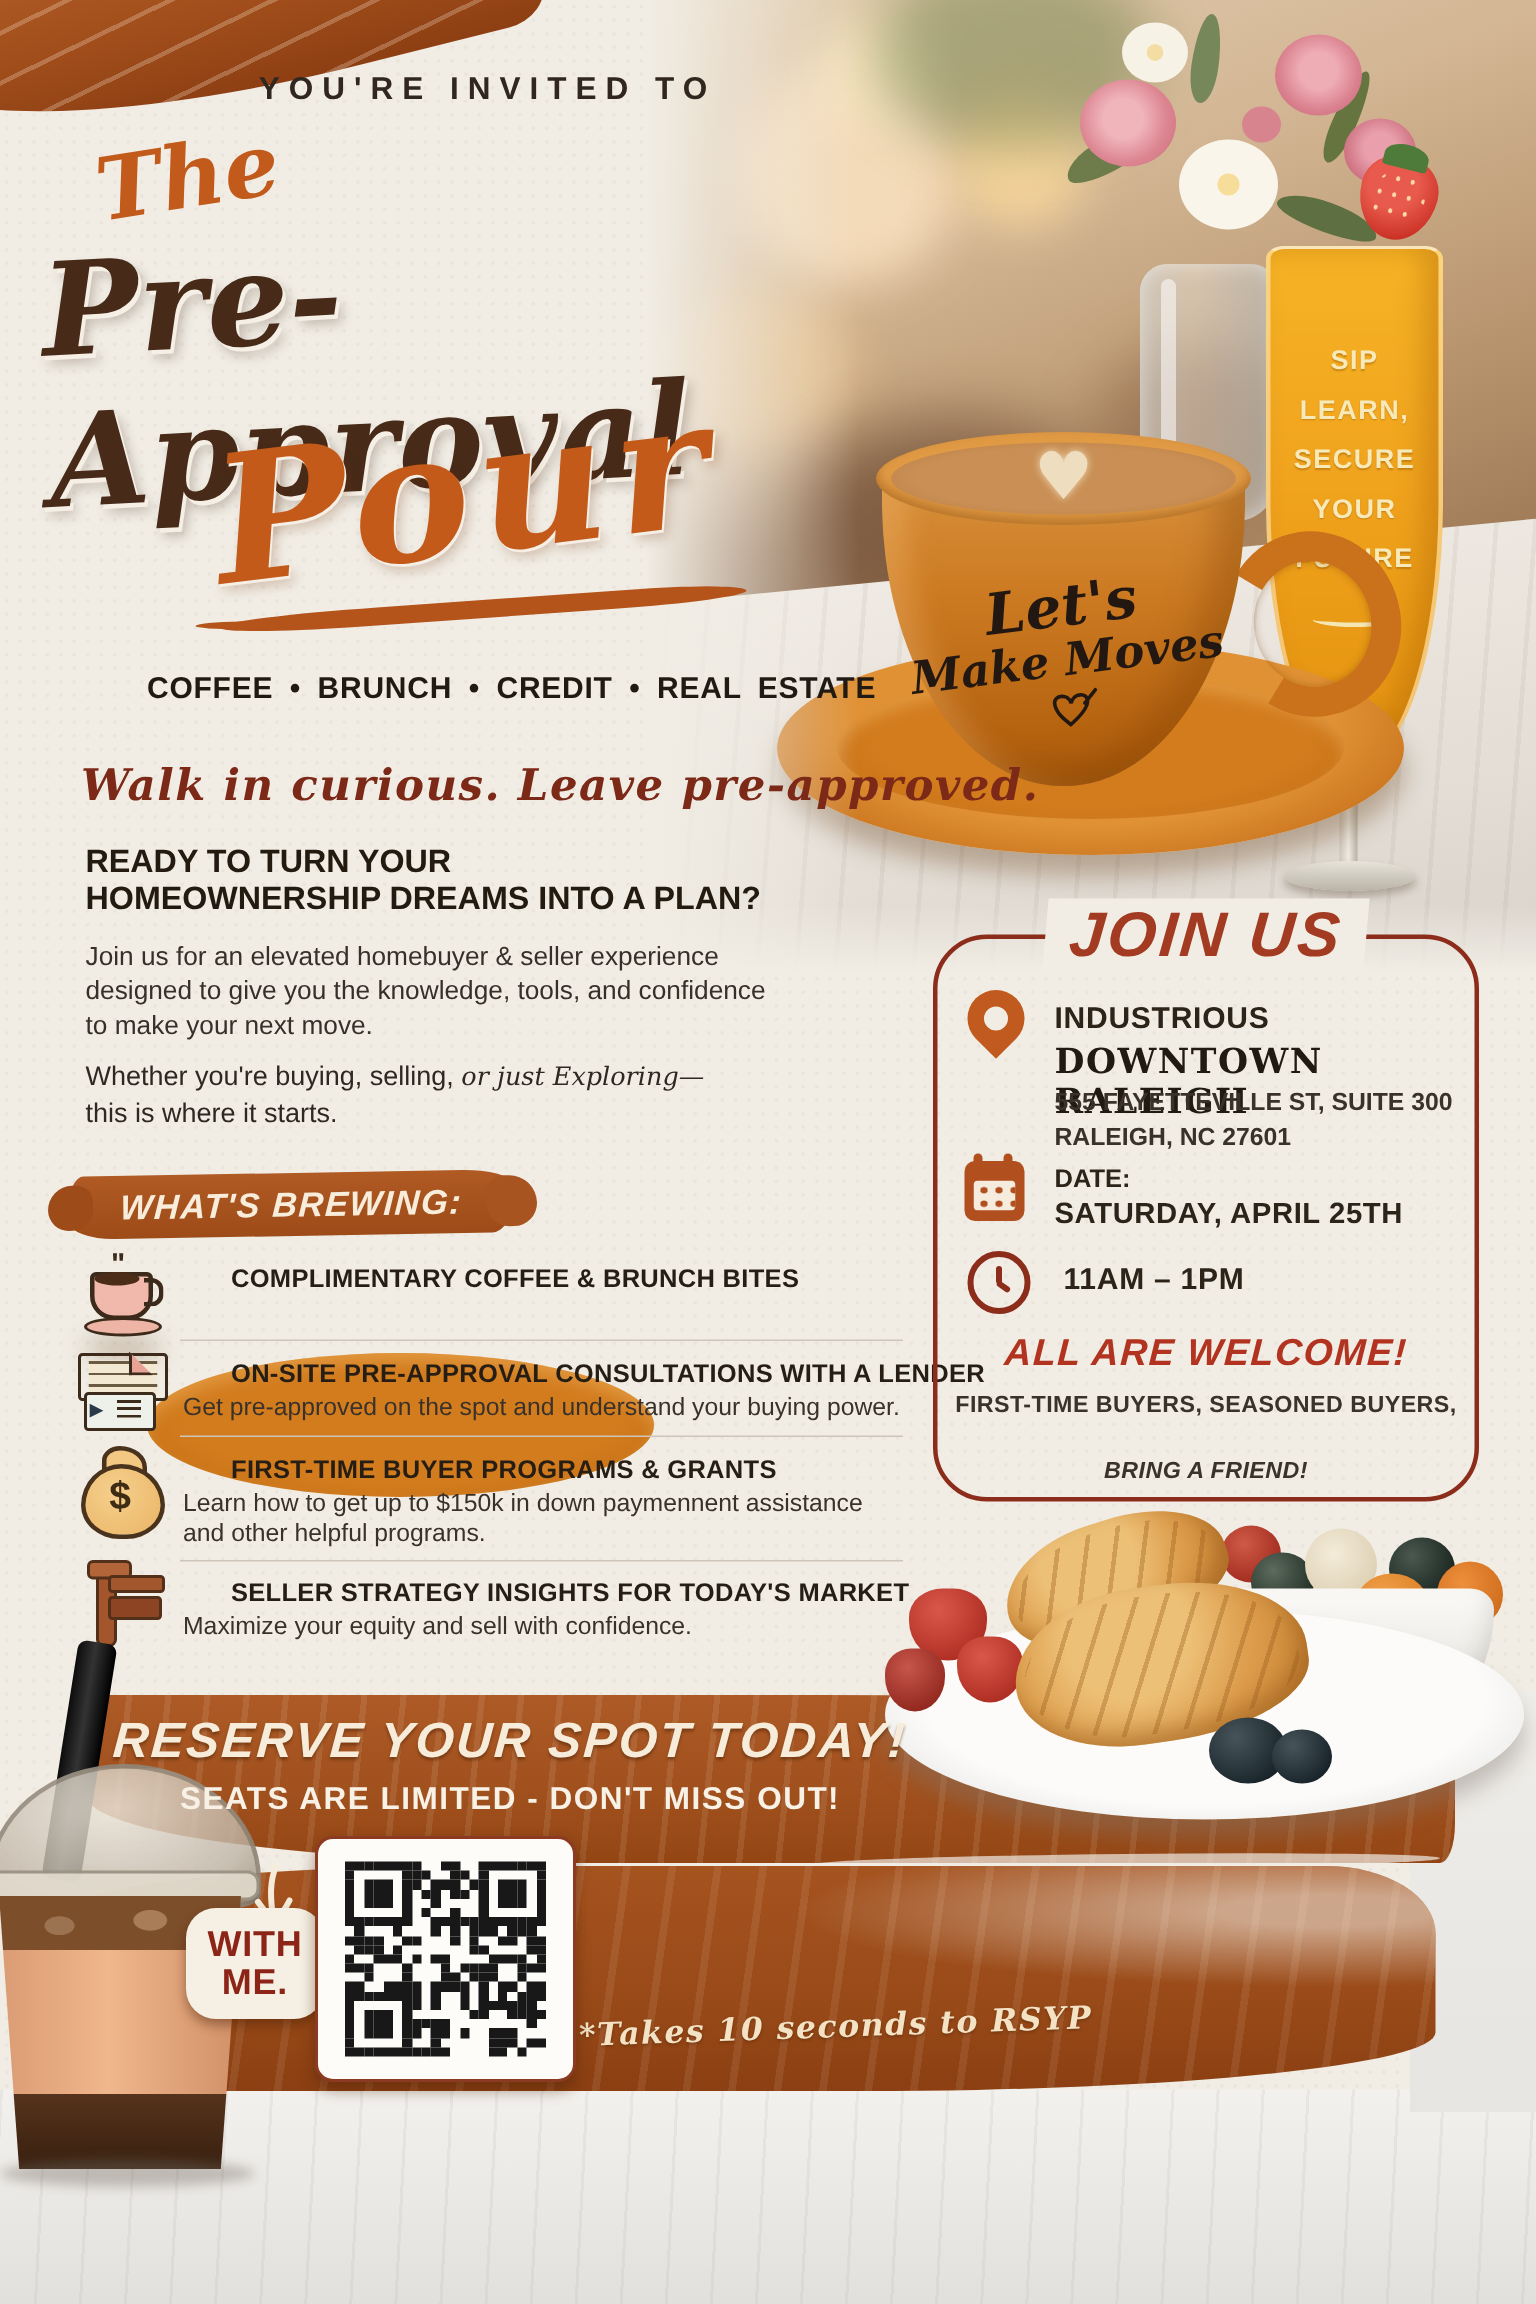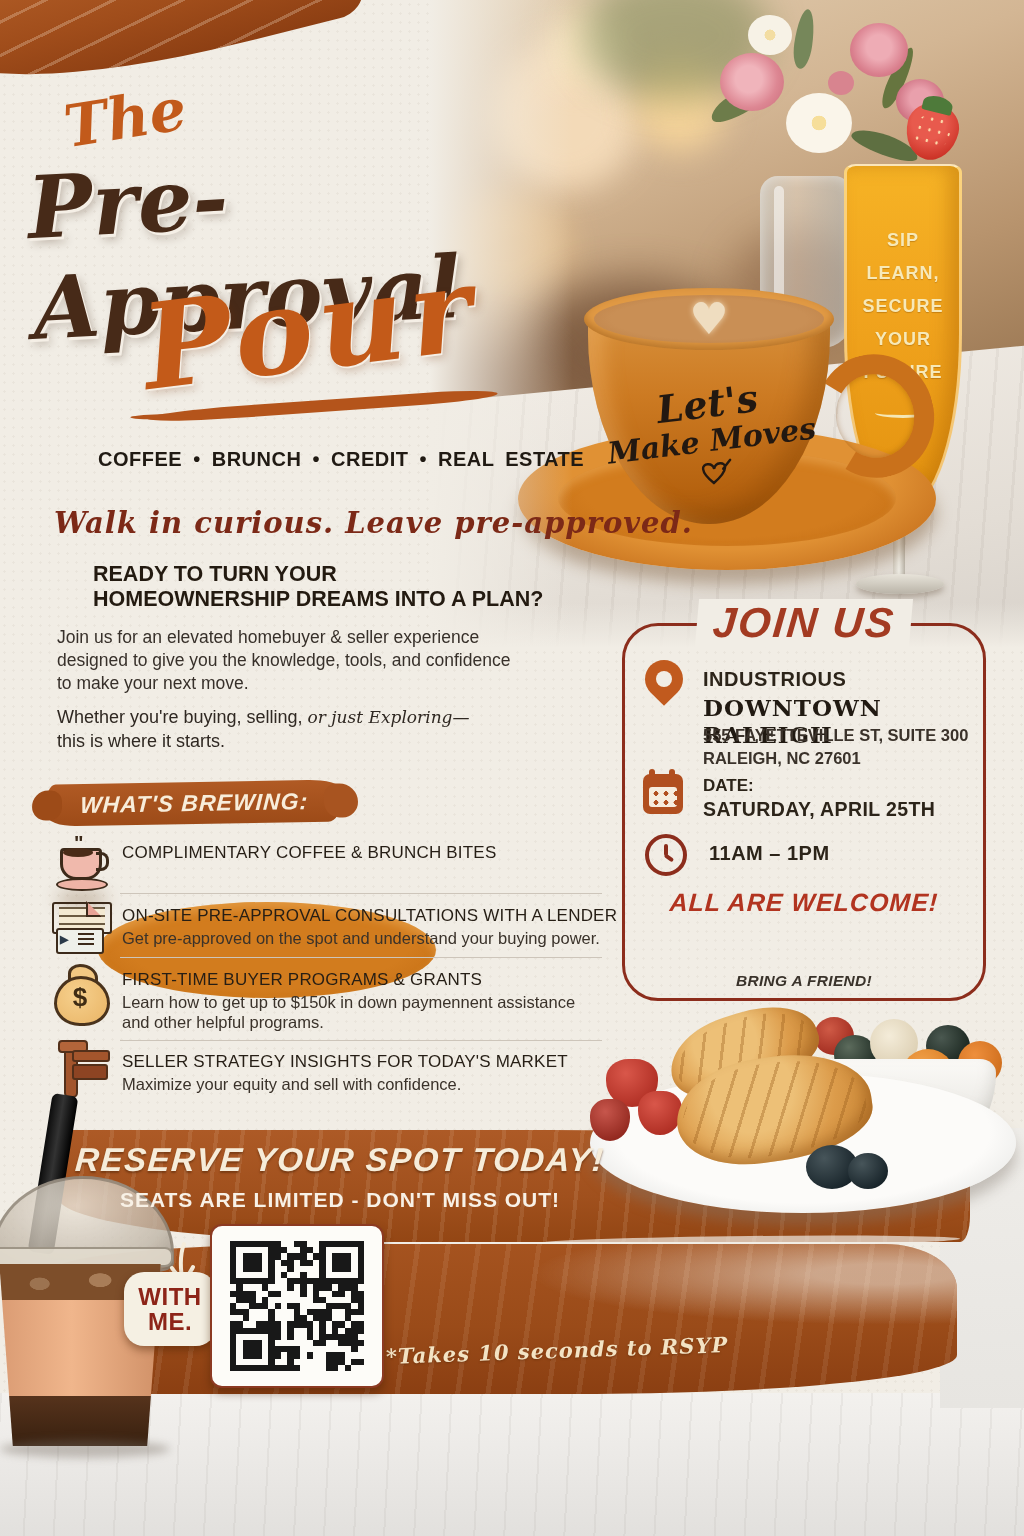--- a/index.html
+++ b/index.html
@@ -102,33 +102,33 @@
   .title-pour{position:absolute;left:142px;top:258px;z-index:3;font-family:"DejaVu Serif",serif;font-style:italic;font-weight:bold;
     font-size:118px;color:#c35a19;transform:rotate(-7deg);letter-spacing:6px;text-shadow:1px 2px 0 #f5efe6,3px 5px 8px rgba(120,50,10,.25);}
   .swoosh{position:absolute;left:146px;top:400px;width:352px;height:12px;z-index:3;background:#b4541b;
     border-radius:60% 40% 50% 50%/100% 100% 100% 100%;transform:rotate(-4deg);}
   .swoosh::after{content:"";position:absolute;left:-16px;top:3px;width:60px;height:5px;background:#b4541b;border-radius:50%;transform:rotate(3deg);}
   .tagline-tags{position:absolute;left:98px;top:448px;z-index:3;font-size:20px;font-weight:800;color:#201a13;letter-spacing:.5px;word-spacing:5px;}
 
   
   .script-tag{position:absolute;left:54px;top:506px;z-index:3;font-family:"DejaVu Serif",serif;font-style:italic;font-weight:600;
     font-size:29px;color:#7c2917;letter-spacing:1px;}
-  .ready-head{position:absolute;left:57px;top:562px;z-index:3;font-size:21.5px;line-height:25px;font-weight:800;color:#231a10;margin-left:36px;}
+  .ready-head{position:absolute;left:57px;top:562px;z-index:3;font-size:21.5px;line-height:25px;font-weight:800;color:#231a10;}
   .body-p1{position:absolute;left:57px;top:626px;width:460px;z-index:3;font-size:17.5px;line-height:23px;color:#37302a;}
   .body-p2{position:absolute;left:57px;top:705px;width:460px;z-index:3;font-size:18px;line-height:24px;color:#2f2822;}
   .body-p2 .ital{font-family:"DejaVu Serif",serif;font-style:italic;font-size:17px;}
 
   
   .brew-banner{position:absolute;left:46px;top:782px;width:296px;height:42px;z-index:3;transform:rotate(-1deg);
     background:linear-gradient(180deg,#b05a24,#9d4b18);border-radius:10px 34px 14px 30px/20px 10px 24px 12px;
     display:flex;align-items:center;justify-content:center;}
   .brew-banner::before{content:"";position:absolute;left:-14px;top:6px;width:30px;height:30px;background:#9d4b18;border-radius:60% 40% 50% 50%;}
   .brew-banner::after{content:"";position:absolute;right:-16px;top:4px;width:34px;height:34px;background:#a85420;border-radius:40% 60% 50% 50%;}
   .brew-banner span{font-size:23px;font-weight:800;font-style:italic;color:#f8edda;letter-spacing:1px;transform:skewX(-4deg);}
-  .brew-item-title{position:absolute;z-index:3;font-size:17px;font-weight:400;color:#261e15;letter-spacing:.2px;}
+  .brew-item-title{position:absolute;z-index:3;font-size:17px;font-weight:700;color:#261e15;letter-spacing:.2px;margin-left:32px;}
   .brew-item-desc{position:absolute;z-index:3;font-size:16.5px;line-height:20px;color:#3a322a;width:490px;}
   .divider{position:absolute;left:120px;width:482px;height:1px;background:#cdc5ba;z-index:3;}
 
   
   .bicon{position:absolute;z-index:3;}
   .icon-cup{left:56px;top:836px;width:52px;height:54px;}
   .icon-cup .steam{position:absolute;left:18px;top:-4px;font-size:20px;font-weight:bold;color:#3c2a1a;letter-spacing:2px;}
   .icon-cup .bowl{position:absolute;left:4px;top:12px;width:36px;height:26px;background:#f0b9ac;border:3px solid #3c2a1a;border-radius:4px 4px 16px 16px;}
   .icon-cup .coffee{position:absolute;left:7px;top:12px;width:30px;height:9px;background:#4a2c18;border-radius:50%;}
   .icon-cup .handle{position:absolute;left:40px;top:16px;width:10px;height:13px;border:3px solid #3c2a1a;border-left:none;border-radius:0 8px 8px 0;}
@@ -315,20 +315,21 @@
         <svg class="cup-heart-icon" width="40" height="26" viewBox="0 0 40 26">
           <path d="M8 8 C8 2, 18 2, 19 9 C21 2, 31 3, 30 9 C29 15, 20 21, 17 23 C13 19, 8 14, 8 8 M28 10 L36 2" fill="none" stroke="#221811" stroke-width="2.4" stroke-linecap="round"></path>
         </svg>
       </div>
     </div>
     <div class="photo-fade"></div>
   </div>
 
   <div class="corner-brush"></div>
 
+  <div class="kicker">YOU'RE INVITED TO</div>
   <div class="title-the">The</div>
   <div class="title-main">Pre-Approval</div>
   <div class="title-pour">Pour</div>
   <div class="swoosh"></div>
   <div class="tagline-tags">COFFEE • BRUNCH • CREDIT • REAL ESTATE</div>
 
   <div class="script-tag">Walk in curious. Leave pre-approved.</div>
   <div class="ready-head">
     <span>READY TO TURN YOUR</span><br>
     <span>HOMEOWNERSHIP DREAMS INTO A PLAN?</span>
@@ -388,20 +389,21 @@
     <div class="jp-venue">INDUSTRIOUS</div>
     <div class="jp-area">DOWNTOWN RALEIGH</div>
     <div class="jp-addr1">555 FAYETTEVILLE ST, SUITE 300</div>
     <div class="jp-addr2">RALEIGH, NC 27601</div>
     <div class="cal-icon"></div>
     <div class="jp-date-label">DATE:</div>
     <div class="jp-date">SATURDAY, APRIL 25TH</div>
     <div class="clock-icon"></div>
     <div class="jp-time">11AM – 1PM</div>
     <div class="jp-welcome">ALL ARE WELCOME!</div>
+    <div class="jp-aud jp-aud1">FIRST-TIME BUYERS, SEASONED BUYERS,</div>
     <div class="jp-aud jp-aud3">BRING A FRIEND!</div>
   </div>
 
   <div class="marble-bottom"></div>
   <div class="marble-right"></div>
   <div class="band-top"></div>
   <div class="band-slash"></div>
   <div class="band-bottom"></div>
 
   <div class="cta-heading">RESERVE YOUR SPOT TODAY!</div>

